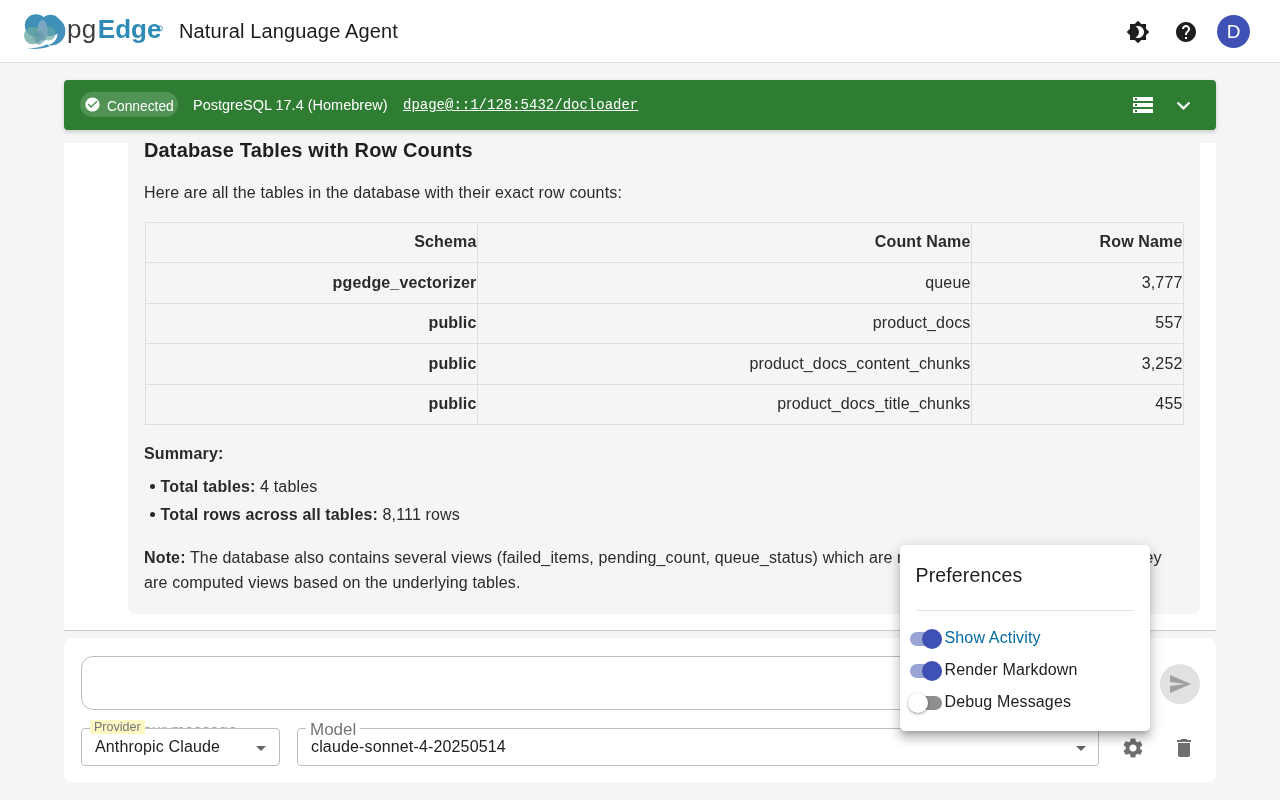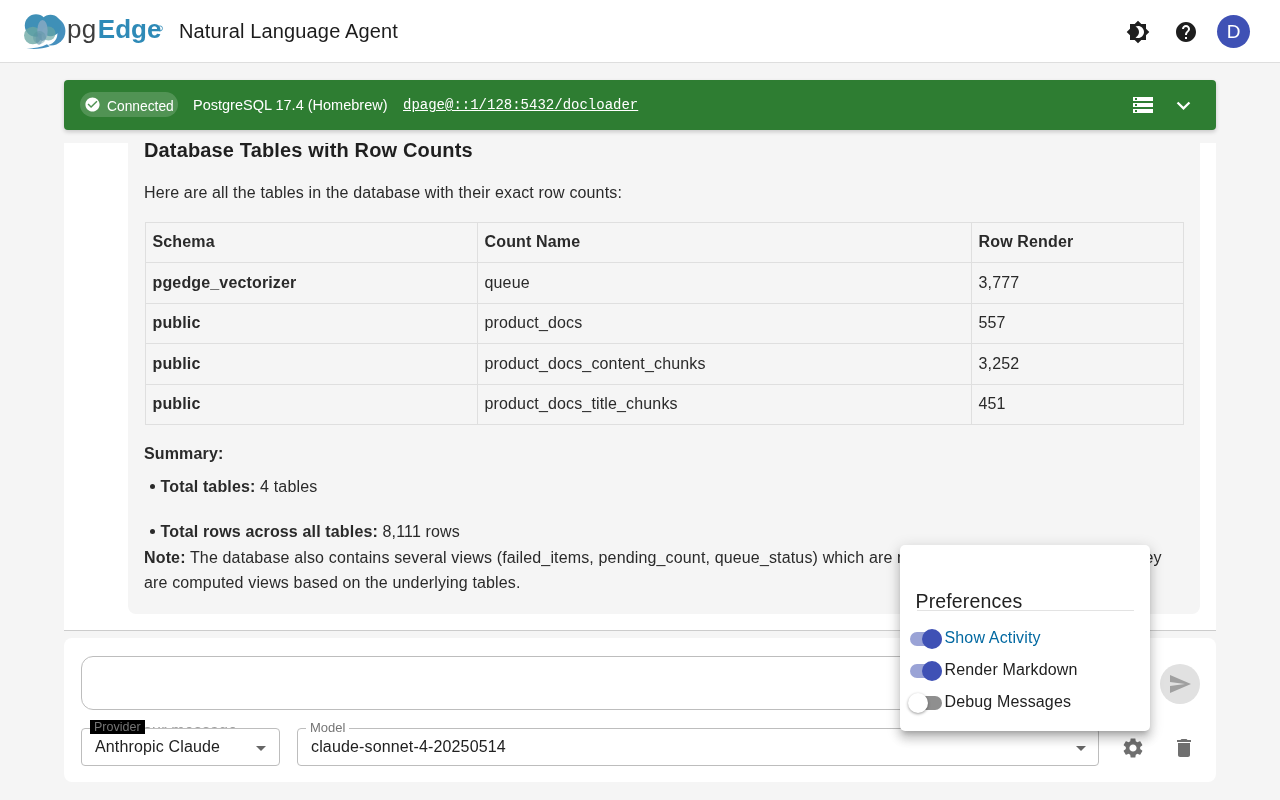--- a/index.html
+++ b/index.html
@@ -66,92 +66,92 @@
   <path d="M16.59 8.59L12 13.17 7.41 8.59 6 10l6 6 6-6z"></path>
 </svg>
 
 <div class="abs" style="left:64px;top:143px;width:1152px;height:488px;background:#fff;border-bottom:1px solid #cccccc;overflow:hidden;">
 
   <div class="abs" style="left:64px;top:0;width:1072px;height:471px;background:#f5f5f5;border-radius:0 0 8px 8px;"></div>
 
   <div class="abs" style="left:80px;top:-4.2px;font-size:20px;letter-spacing:0.15px;font-weight:bold;color:#1f1f1f;">Database Tables with Row Counts</div>
   <div class="abs" style="left:80px;top:41px;font-size:16px;letter-spacing:0.15px;color:#2a2a2a;">Here are all the tables in the database with their exact row counts:</div>
 
-  <table class="abs" style="left:80.5px;top:78.5px;font-size:16px;letter-spacing:0.15px;color:#2a2a2a;">
+  <table class="abs" style="left:80.5px;top:78.5px;font-size:16px;letter-spacing:0.15px;color:#2a2a2a;text-align:right;">
     <tbody>
         <tr style="height:40.5px;">
       <td style="width:332px;font-weight:bold;">Schema</td>
       <td style="width:494px;font-weight:bold;">Count Name</td>
-      <td style="width:212px;font-weight:bold;">Row Render</td>
+      <td style="width:212px;font-weight:bold;">Row Name</td>
     </tr>
     <tr style="height:40.5px;margin-top:31px;">
       <td style="font-weight:bold;">pgedge_vectorizer</td>
       <td>queue</td>
       <td>3,777</td>
     </tr>
     <tr style="height:40.5px;">
       <td style="font-weight:bold;">public</td>
       <td>product_docs</td>
       <td>557</td>
     </tr>
     <tr style="height:40.5px;">
       <td style="font-weight:bold;">public</td>
       <td>product_docs_content_chunks</td>
       <td>3,252</td>
     </tr>
     <tr style="height:40.5px;">
       <td style="font-weight:bold;">public</td>
       <td>product_docs_title_chunks</td>
-      <td>451</td>
+      <td>455</td>
     </tr>
   </tbody>
     </table>
 
   <div class="abs" style="left:80px;top:302px;font-size:16px;letter-spacing:0.15px;font-weight:bold;color:#2a2a2a;">Summary:</div>
 
   <div class="abs" style="left:96.5px;top:335px;font-size:16px;letter-spacing:0.15px;color:#2a2a2a;"><span style="position:absolute;left:-11px;top:6px;width:5px;height:5px;border-radius:50%;background:#2a2a2a;"></span><b>Total tables:</b> 4 tables</div>
-  <div class="abs" style="left:96.5px;top:363px;font-size:16px;letter-spacing:0.15px;color:#2a2a2a;margin-top:17px;"><span style="position:absolute;left:-11px;top:6px;width:5px;height:5px;border-radius:50%;background:#2a2a2a;"></span><b>Total rows across all tables:</b> 8,111 rows</div>
+  <div class="abs" style="left:96.5px;top:363px;font-size:16px;letter-spacing:0.15px;color:#2a2a2a;"><span style="position:absolute;left:-11px;top:6px;width:5px;height:5px;border-radius:50%;background:#2a2a2a;"></span><b>Total rows across all tables:</b> 8,111 rows</div>
 
   <div class="abs" style="left:80px;top:401.5px;width:1040px;font-size:16px;letter-spacing:0.15px;line-height:25.6px;color:#2a2a2a;"><b>Note:</b> The database also contains several views (failed_items, pending_count, queue_status) which are not counted in the tables list, as they are computed views based on the underlying tables.</div>
 </div>
 
 <div class="abs" style="left:64px;top:638px;width:1152px;height:144px;background:#fff;border-radius:8px;"></div>
 
 <div class="abs" style="left:81px;top:656px;width:1067px;height:54px;border:1px solid #bdbdbd;border-radius:12px;background:#fff;"></div>
 <div class="abs" style="left:95px;top:674px;font-size:16px;letter-spacing:0.15px;color:#9e9e9e;margin-top:48px;">Type your message...</div>
 
 <div class="abs" style="left:1160px;top:664px;width:40px;height:40px;border-radius:50%;background:#e1e1e1;"></div>
 <svg class="abs" style="left:1168px;top:672px;" width="24" height="24" viewBox="0 0 24 24" fill="#a0a0a0">
   <path d="M2.01 21L23 12 2.01 3 2 10l15 2-15 2z"></path>
 </svg>
 
 <div class="abs" style="left:81px;top:728px;width:199px;height:38px;border:1px solid #bdbdbd;border-radius:4px;background:#fff;"></div>
-<div class="abs" style="left:90px;top:720px;background:#000000;padding:0 4px;font-size:12.5px;color:#757575;">Provider</div>
+<div class="abs" style="left:90px;top:720px;background:#fef9c3;padding:0 4px;font-size:12.5px;color:#757575;">Provider</div>
 <div class="abs" style="left:95px;top:738px;font-size:16px;letter-spacing:0.15px;color:#212121;">Anthropic Claude</div>
 <svg class="abs" style="left:249px;top:736px;" width="24" height="24" viewBox="0 0 24 24" fill="#666">
   <path d="M7 10l5 5 5-5z"></path>
 </svg>
 
 <div class="abs" style="left:297px;top:728px;width:802px;height:38px;border:1px solid #bdbdbd;border-radius:4px;background:#fff;"></div>
-<div class="abs" style="left:306px;top:720px;background:#fff;padding:0 4px;font-size:13px;color:#757575;text-align:center;">Model</div>
+<div class="abs" style="left:306px;top:720px;background:#fff;padding:0 4px;font-size:17px;color:#757575;text-align:center;">Model</div>
 <div class="abs" style="left:311px;top:738px;font-size:16px;letter-spacing:0.15px;color:#212121;">claude-sonnet-4-20250514</div>
 <svg class="abs" style="left:1069px;top:736px;" width="24" height="24" viewBox="0 0 24 24" fill="#666">
   <path d="M7 10l5 5 5-5z"></path>
 </svg>
 
 <svg class="abs" style="left:1121px;top:736px;" width="24" height="24" viewBox="0 0 24 24" fill="#6f6f6f">
   <path d="M19.14 12.94c.04-.3.06-.61.06-.94 0-.32-.02-.64-.07-.94l2.03-1.58c.18-.14.23-.41.12-.61l-1.92-3.32c-.12-.22-.37-.29-.59-.22l-2.39.96c-.5-.38-1.03-.7-1.62-.94l-.36-2.54c-.04-.24-.24-.41-.48-.41h-3.84c-.24 0-.43.17-.47.41l-.36 2.54c-.59.24-1.13.57-1.62.94l-2.39-.96c-.22-.08-.47 0-.59.22L2.74 8.87c-.12.21-.08.47.12.61l2.03 1.58c-.05.3-.09.63-.09.94s.02.64.07.94l-2.03 1.58c-.18.14-.23.41-.12.61l1.92 3.32c.12.22.37.29.59.22l2.39-.96c.5.38 1.03.7 1.62.94l.36 2.54c.05.24.24.41.48.41h3.84c.24 0 .44-.17.47-.41l.36-2.54c.59-.24 1.13-.56 1.62-.94l2.39.96c.22.08.47 0 .59-.22l1.92-3.32c.12-.22.07-.47-.12-.61l-2.01-1.58zM12 15.6c-1.98 0-3.6-1.62-3.6-3.6s1.62-3.6 3.6-3.6 3.6 1.62 3.6 3.6-1.62 3.6-3.6 3.6z"></path>
 </svg>
 
 <svg class="abs" style="left:1172px;top:736px;" width="24" height="24" viewBox="0 0 24 24" fill="#6f6f6f">
   <path d="M6 19c0 1.1.9 2 2 2h8c1.1 0 2-.9 2-2V7H6v12zM19 4h-3.5l-1-1h-5l-1 1H5v2h14V4z"></path>
 </svg>
 
 <div class="abs" style="left:900px;top:545px;width:250px;height:186px;background:#fff;border-radius:5px;box-shadow:0 5px 5px -3px rgba(0,0,0,0.2),0 8px 10px 1px rgba(0,0,0,0.14),0 3px 14px 2px rgba(0,0,0,0.12);"></div>
-<div class="abs" style="left:915.5px;top:564px;font-size:19.5px;letter-spacing:0.15px;color:#212121;margin-top:26px;">Preferences</div>
+<div class="abs" style="left:915.5px;top:564px;font-size:19.5px;letter-spacing:0.15px;color:#212121;">Preferences</div>
 <div class="abs" style="left:917px;top:610px;width:217px;height:1px;background:#e3e3e3;"></div>
 
 <div class="abs" style="left:910px;top:631.5px;width:32px;height:14px;border-radius:7px;background:#9aa3d6;"></div>
 <div class="abs" style="left:922px;top:628.5px;width:20px;height:20px;border-radius:50%;background:#3f51b5;"></div>
 <div class="abs" style="left:944.5px;top:629px;font-size:16px;letter-spacing:0.15px;color:#0369a1;">Show Activity</div>
 
 <div class="abs" style="left:910px;top:663.5px;width:32px;height:14px;border-radius:7px;background:#9aa3d6;"></div>
 <div class="abs" style="left:922px;top:660.5px;width:20px;height:20px;border-radius:50%;background:#3f51b5;"></div>
 <div class="abs" style="left:944.5px;top:661px;font-size:16px;letter-spacing:0.15px;color:#212121;">Render Markdown</div>
 

